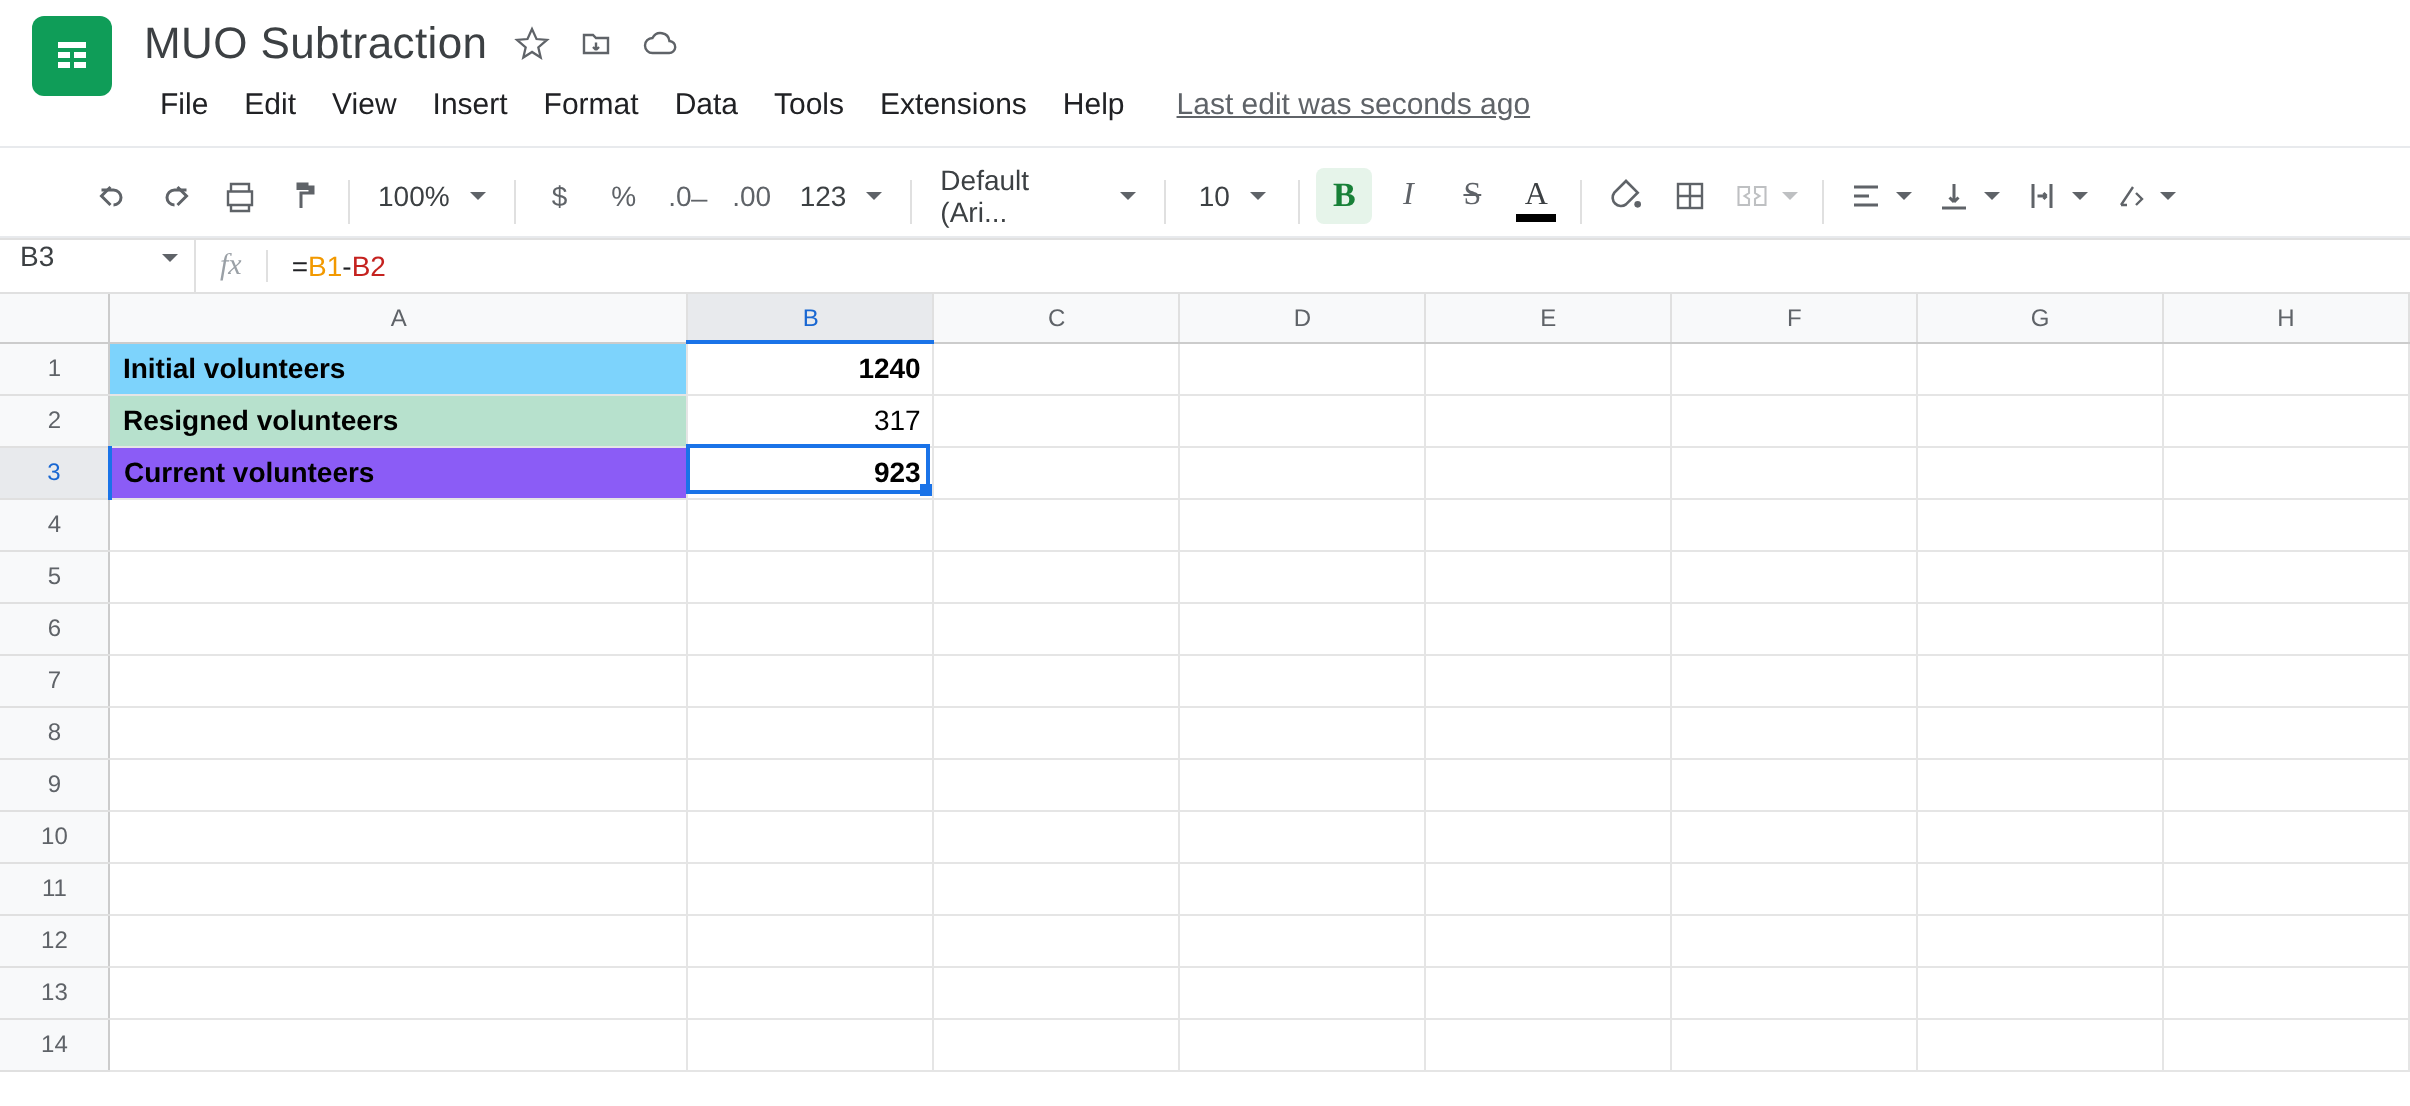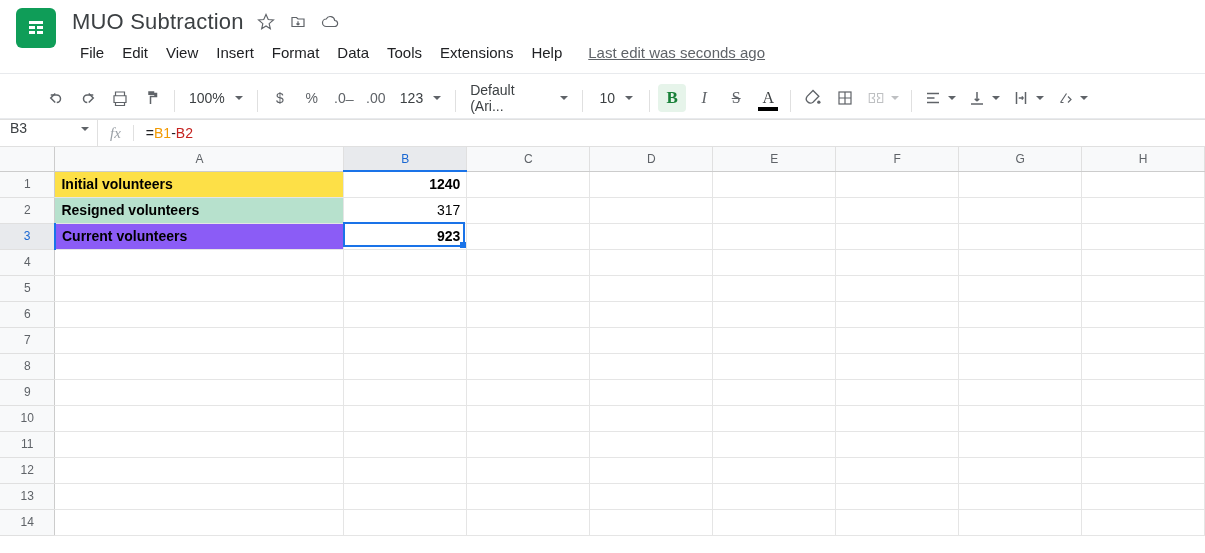--- a/index.html
+++ b/index.html
@@ -54,21 +54,21 @@
 
   
   .grid { position:relative; user-select:none;}
   table { border-collapse:collapse; table-layout:fixed;}
   .corner { width:55px; height:24px; background:#f8f9fa; border-right:1px solid #ccc; border-bottom:1px solid #ccc;}
   th.colh { background:#f8f9fa; font-weight:400; font-size:12px; color:#5f6368; height:24px; border-right:1px solid #e0e0e0; border-bottom:1px solid #ccc; text-align:center;}
   th.rowh { width:55px; background:#f8f9fa; font-weight:400; font-size:12px; color:#5f6368; border-right:1px solid #ccc; border-bottom:1px solid #e0e0e0; text-align:center;}
   td { height:26px; font-size:14px; color:#000; border-right:1px solid #e5e5e5; border-bottom:1px solid #e5e5e5; padding:0 6px; white-space:nowrap; overflow:hidden;}
   .colA{width:289px;} .colB{width:123px;} .colC,.colD,.colE,.colF,.colG,.colH{width:123px;}
   .bold{font-weight:700;}
-  .r1a{background:#fde047;}
+  .r1a{background:#7dd3fc;}
   .r2a{background:#b7e1cd;}
   .r3a{background:#8b5cf6;}
   .num{text-align:right;}
 
   
   .sel { position:absolute; border:2px solid #1a73e8; pointer-events:none;}
   .sel .handle{position:absolute; right:-3px; bottom:-3px; width:6px; height:6px; background:#1a73e8;}
   .colh.selcol{ background:#e8eaed; color:#1967d2; border-bottom:2px solid #1a73e8;}
   .rowh.selrow{ background:#e8eaed; color:#1967d2; border-right:2px solid #1a73e8;}
 </style>

